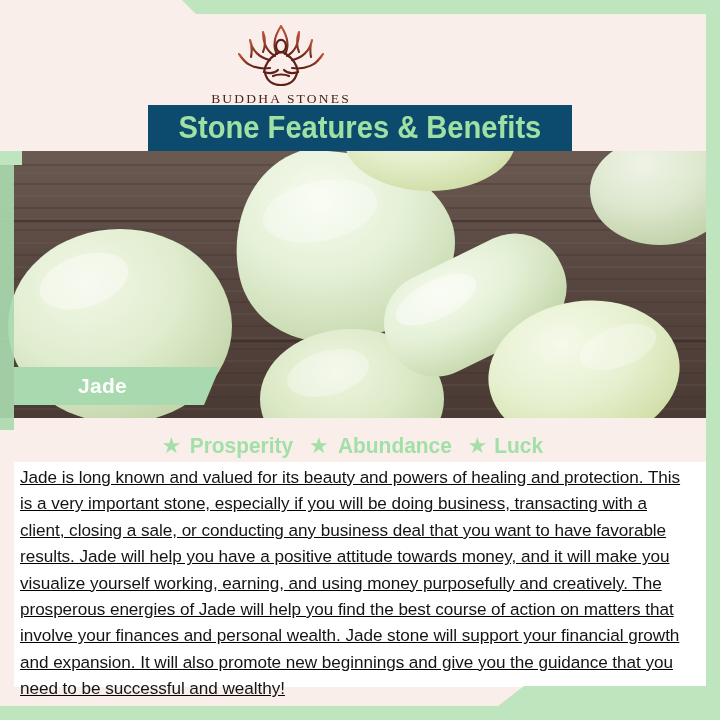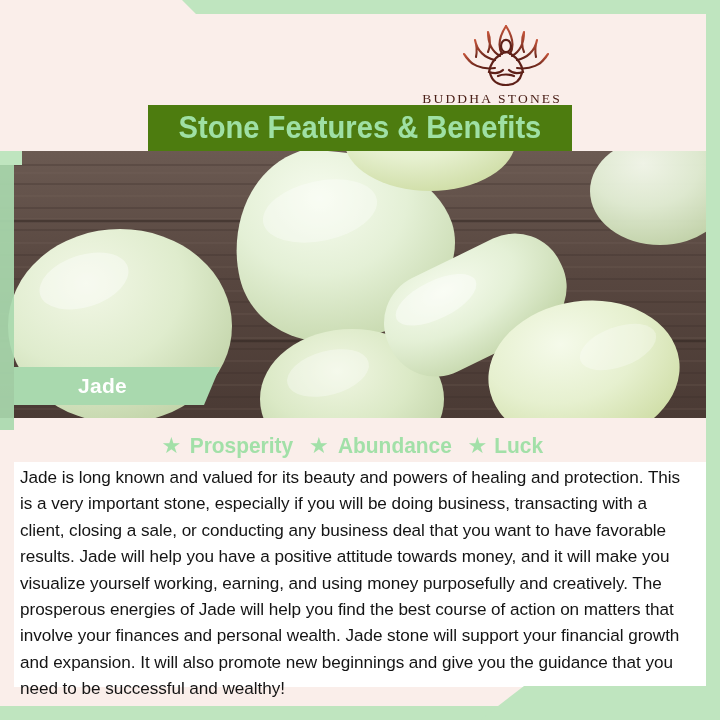--- a/index.html
+++ b/index.html
@@ -23,35 +23,35 @@
   
   .pink-canvas {
     position:absolute; left:0; top:0; width:706px; height:706px;
     background:#faeeea;
     clip-path: polygon(0 0, 182px 0, 196px 14px, 706px 14px, 706px 706px, 0 706px);
   }
 
   
   .logo-wrap {
     position:absolute; left:0; top:18px; width:562px;
-    display:flex; flex-direction:column; align-items:flex-end;
+    display:flex; flex-direction:column; align-items:center;
   }
   .logo-mark { width:112px; height:72px; display:block; }
   .logo-text {
     font-family:"Liberation Serif", serif;
     font-size:13.5px;
     letter-spacing:2.2px;
     color:#4a2018;
     margin-top:1px;
   }
 
   
   .title-banner {
     position:absolute; left:148px; top:105px; width:424px; height:46px;
-    background:#4d7c0f;
+    background:#0c4a6e;
     display:flex; align-items:center; justify-content:center;
   }
   .title-text {
     font-family:"Liberation Sans Narrow","Liberation Sans", sans-serif;
     font-weight:bold;
     font-size:31px;
     color:#9fe0a4;
     letter-spacing:0px;
     transform:scaleX(0.94);
     white-space:nowrap;
@@ -99,20 +99,21 @@
     font-family:"Liberation Sans Narrow","Liberation Sans", sans-serif;
     font-weight:bold; font-size:22px; color:#a2e0a8;
     transform:scaleX(0.95); white-space:nowrap;
   }
 
   
   .copy {
     position:absolute; left:14px; top:462px; width:692px; height:225px;
     background:#ffffff;
     padding:2px 12px 0 6px;
+    text-decoration:underline;
   }
   .copy p {
     font-family:"Liberation Sans Narrow","Liberation Sans", sans-serif;
     font-size:17.4px;
     line-height:26.4px;
     color:#141414;
     text-align:left;
     transform:scaleX(0.985);
     transform-origin:left top;
     letter-spacing:-0.05px;

